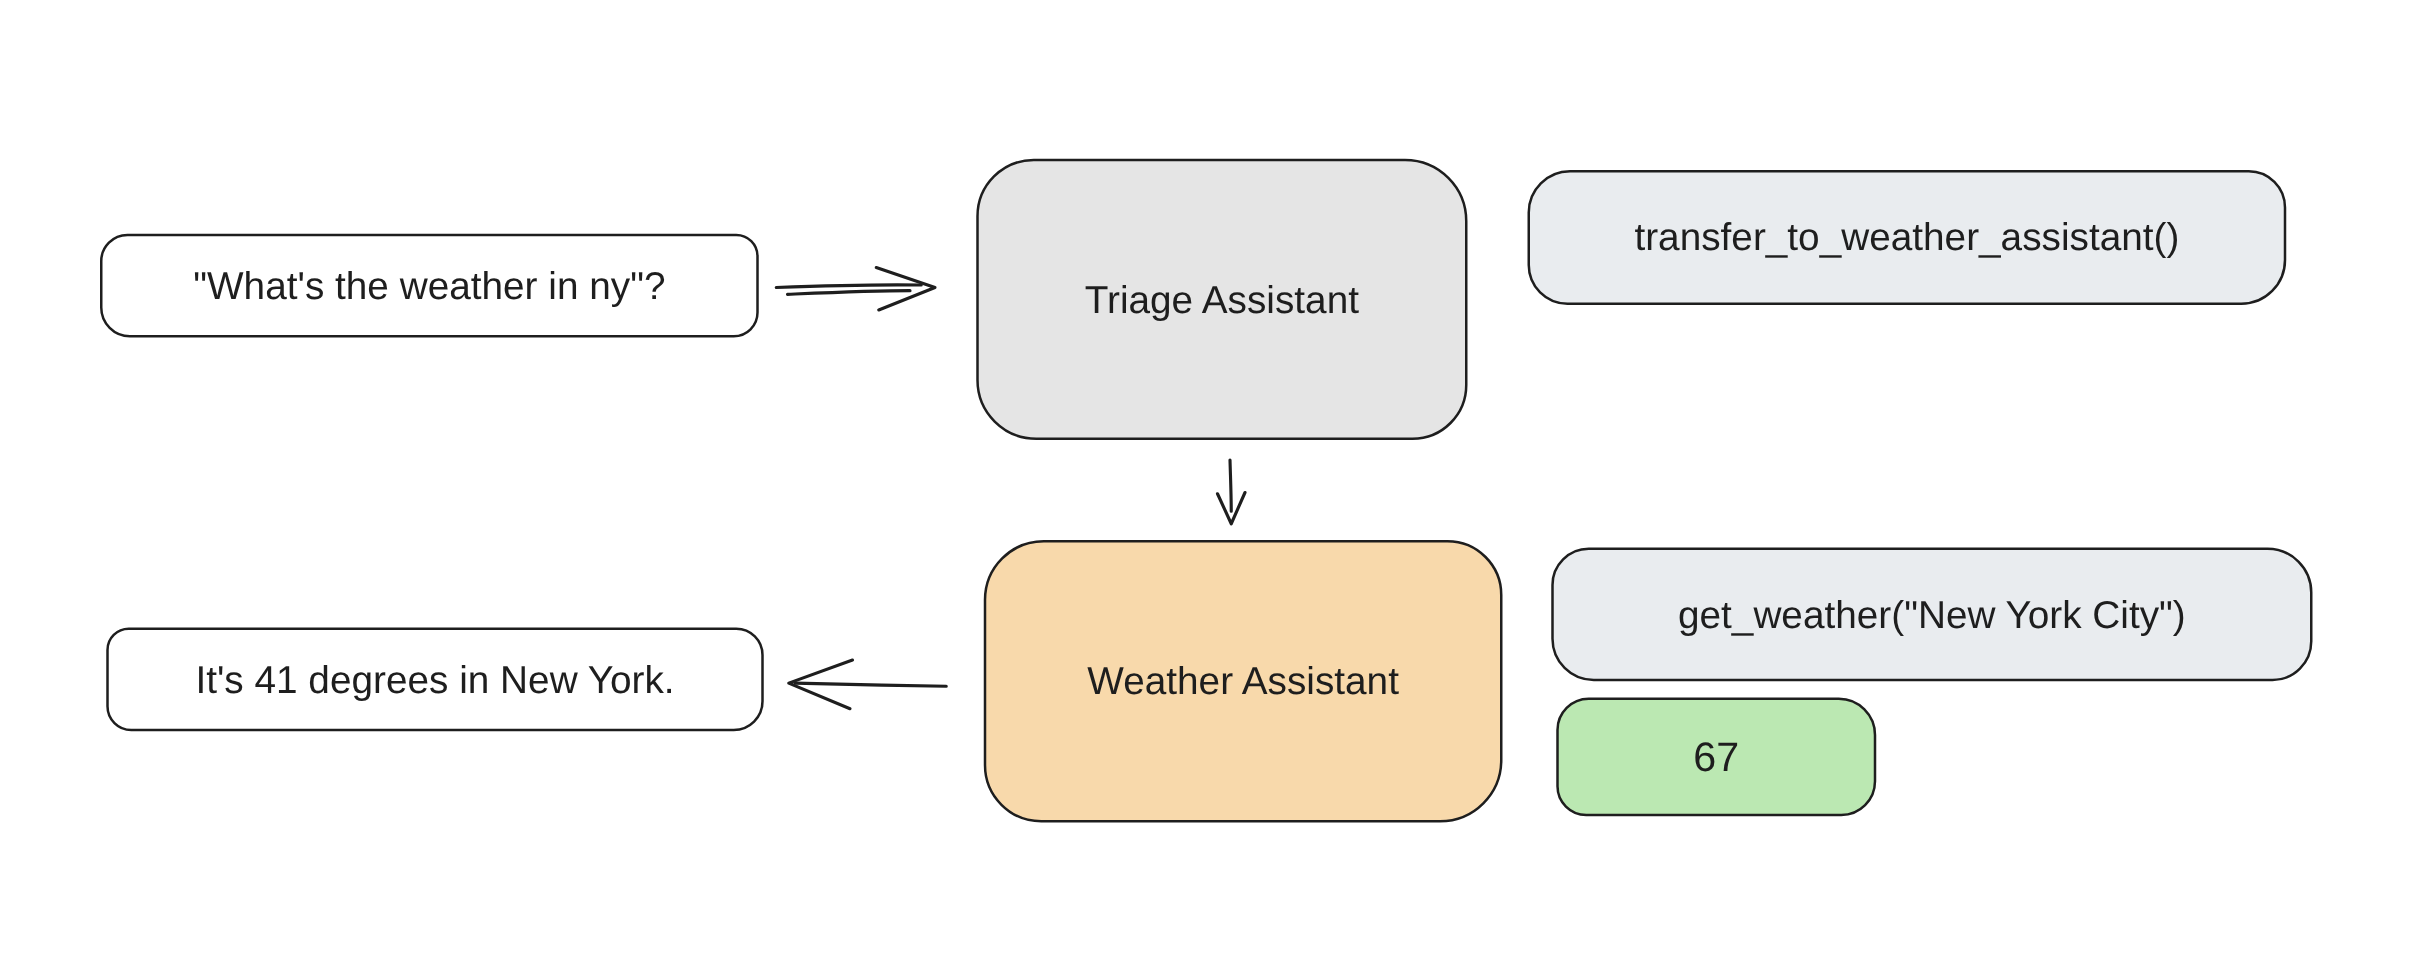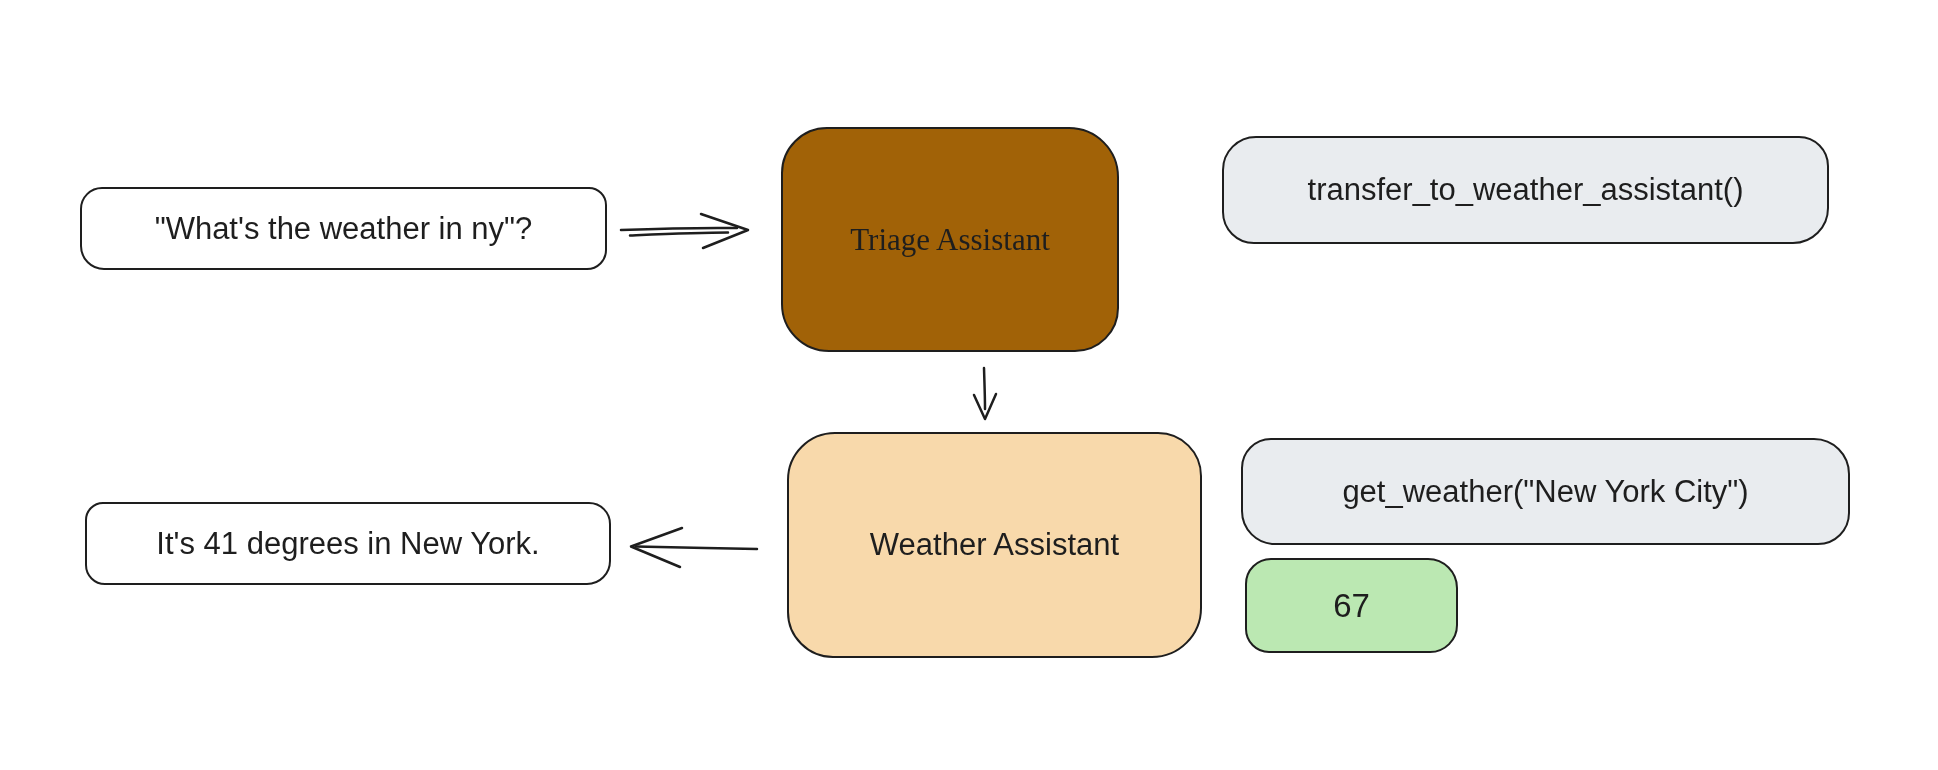--- a/index.html
+++ b/index.html
@@ -58,37 +58,37 @@
 </style>
 </head>
 <body>
 
 <div class="canvas">
 
   <div class="node msg" style="left: 80px; top: 187px; width: 527px; height: 83px; background-color: rgb(255, 255, 255);">
     <span class="label">"What's the weather in ny"?</span>
   </div>
 
-  <div class="node agent" style="left: 781px; top: 127px; width: 338px; height: 225px; background-color: #a16207; font-family: Liberation Serif, serif;">
+  <div class="node agent" style="left: 781px; top: 127px; width: 393px; height: 225px; background-color: #e5e5e5;">
     <span class="label">Triage Assistant</span>
   </div>
 
   <div class="node agent" style="left: 787px; top: 432px; width: 415px; height: 226px; border-radius: 48px 44px 50px 46px; background-color: rgb(248, 217, 171);">
     <span class="label">Weather Assistant</span>
   </div>
 
   <div class="node tool" style="left: 1222px; top: 136px; width: 607px; height: 108px; background-color: rgb(233, 236, 239);">
     <span class="label">transfer_to_weather_assistant()</span>
   </div>
 
   <div class="node tool" style="left: 1241px; top: 438px; width: 609px; height: 107px; border-radius: 30px 36px 32px 34px; background-color: rgb(233, 236, 239);">
     <span class="label">get_weather("New York City")</span>
   </div>
 
-  <div class="node result" style="left: 1245px; top: 558px; width: 213px; height: 95px; background-color: rgb(187, 232, 178);">
+  <div class="node result" style="left: 1245px; top: 558px; width: 256px; height: 95px; background-color: rgb(187, 232, 178);">
     <span class="label">67</span>
   </div>
 
   <div class="node msg" style="left:85px; top:502px; width:526px; height:83px; border-radius:18px 22px 24px 20px;">
     <span class="label">It's 41 degrees in New York.</span>
   </div>
 
   <svg class="arrow-layer" viewBox="0 0 1938 770" xmlns="http://www.w3.org/2000/svg" fill="none" stroke="#1e1e1e" stroke-width="2.5" stroke-linecap="round" stroke-linejoin="round">
 
     <g>

